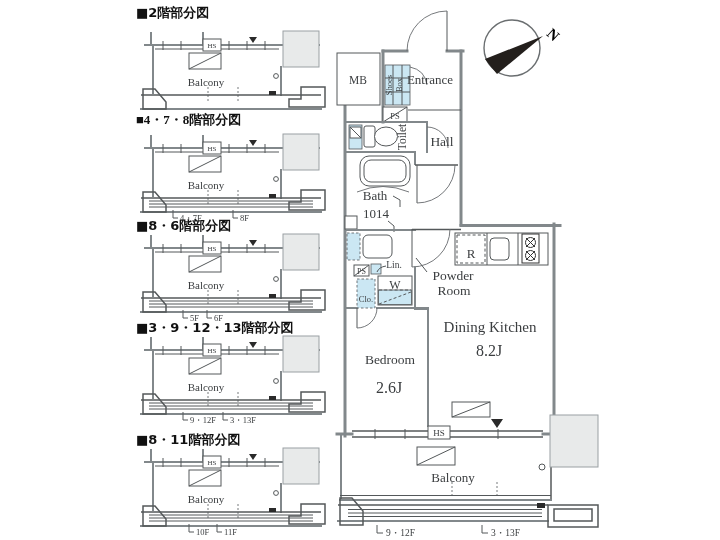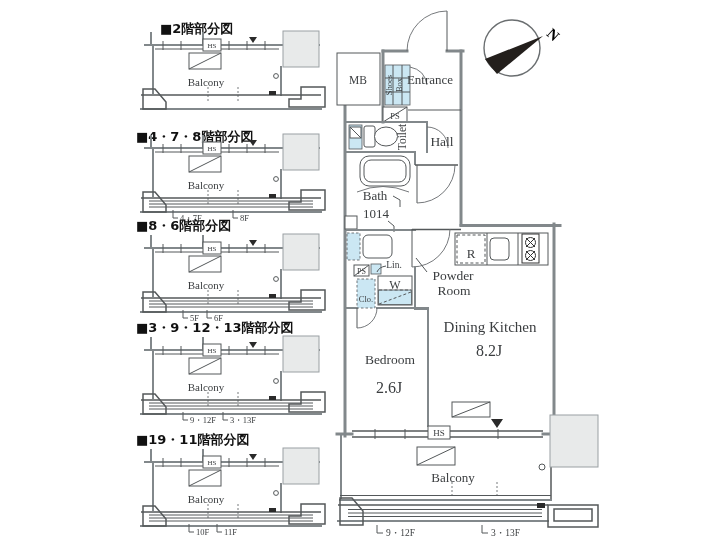--- a/index.html
+++ b/index.html
@@ -22,21 +22,21 @@
   .lbl{fill:#3b3e40;}
   .dark{fill:#2a2a2a;}
   text{font-family:"Liberation Serif", serif;}
 </style>
 </head>
 <body>
 
 <div id="stage">
 
   <div id="left-col">
-      <div class="plan-title" style="top: 20px; position: absolute; margin-left: 24px;">■2階部分図</div>
+      <div class="plan-title" style="top: 4px; position: absolute;">■2階部分図</div>
     <svg width="200" height="95" viewBox="0 0 200 95" style="left: 133px; top: 31px;">
       <g>
         <line class="wall2" x1="18" y1="2" x2="18" y2="14"></line>
         <line class="wall2" x1="70" y1="2" x2="70" y2="14"></line>
         <line class="wall2" x1="12" y1="14" x2="186" y2="14"></line>
         <line class="thin" x1="22" y1="18" x2="146" y2="18"></line>
         <g class="thin">
           <line x1="30" y1="10" x2="30" y2="19"></line>
             <line x1="48" y1="10" x2="48" y2="19"></line>
           <line x1="96" y1="10" x2="96" y2="19"></line>
@@ -72,21 +72,21 @@
       </g>
       <g class="flg0" style="display: none;">
         <polyline class="thin" points="0,76 0,84 5,84"></polyline>
         <text class="lbl fl0" x="7" y="87" font-size="8.5"></text>
       </g>
       <g class="flg1" style="display: none;">
         <polyline class="thin" points="0,76 0,84 5,84"></polyline>
         <text class="lbl fl1" x="7" y="87" font-size="8.5"></text>
       </g>
     </svg>
-  <div class="plan-title" style="top: 128px; position: absolute;">■4・7・8階部分図</div>
+  <div class="plan-title" style="top: 111px; position: absolute; font-family: Liberation Serif, serif;">■4・7・8階部分図</div>
     <svg width="200" height="95" viewBox="0 0 200 95" style="left: 133px; top: 134px;">
       <g>
         <line class="wall2" x1="18" y1="2" x2="18" y2="14"></line>
         <line class="wall2" x1="70" y1="2" x2="70" y2="14"></line>
         <line class="wall2" x1="12" y1="14" x2="186" y2="14"></line>
         <line class="thin" x1="22" y1="18" x2="146" y2="18"></line>
         <g class="thin">
           <line x1="30" y1="10" x2="30" y2="19"></line>
             <line x1="48" y1="10" x2="48" y2="19"></line>
           <line x1="96" y1="10" x2="96" y2="19"></line>
@@ -222,21 +222,21 @@
       </g>
       <g class="flg0">
         <polyline class="thin" points="50,76 50,84 55,84"></polyline>
         <text class="lbl fl0" x="57" y="87" font-size="8.5">9・12F</text>
       </g>
       <g class="flg1">
         <polyline class="thin" points="90,76 90,84 95,84"></polyline>
         <text class="lbl fl1" x="97" y="87" font-size="8.5">3・13F</text>
       </g>
     </svg>
-  <div class="plan-title" style="top: 431px; position: absolute;">■19・11階部分図</div>
+  <div class="plan-title" style="top: 431px; position: absolute;">■8・11階部分図</div>
     <svg width="200" height="95" viewBox="0 0 200 95" style="left: 133px; top: 448px;">
       <g>
         <line class="wall2" x1="18" y1="2" x2="18" y2="14"></line>
         <line class="wall2" x1="70" y1="2" x2="70" y2="14"></line>
         <line class="wall2" x1="12" y1="14" x2="186" y2="14"></line>
         <line class="thin" x1="22" y1="18" x2="146" y2="18"></line>
         <g class="thin">
           <line x1="30" y1="10" x2="30" y2="19"></line>
             <line x1="48" y1="10" x2="48" y2="19"></line>
           <line x1="96" y1="10" x2="96" y2="19"></line>

